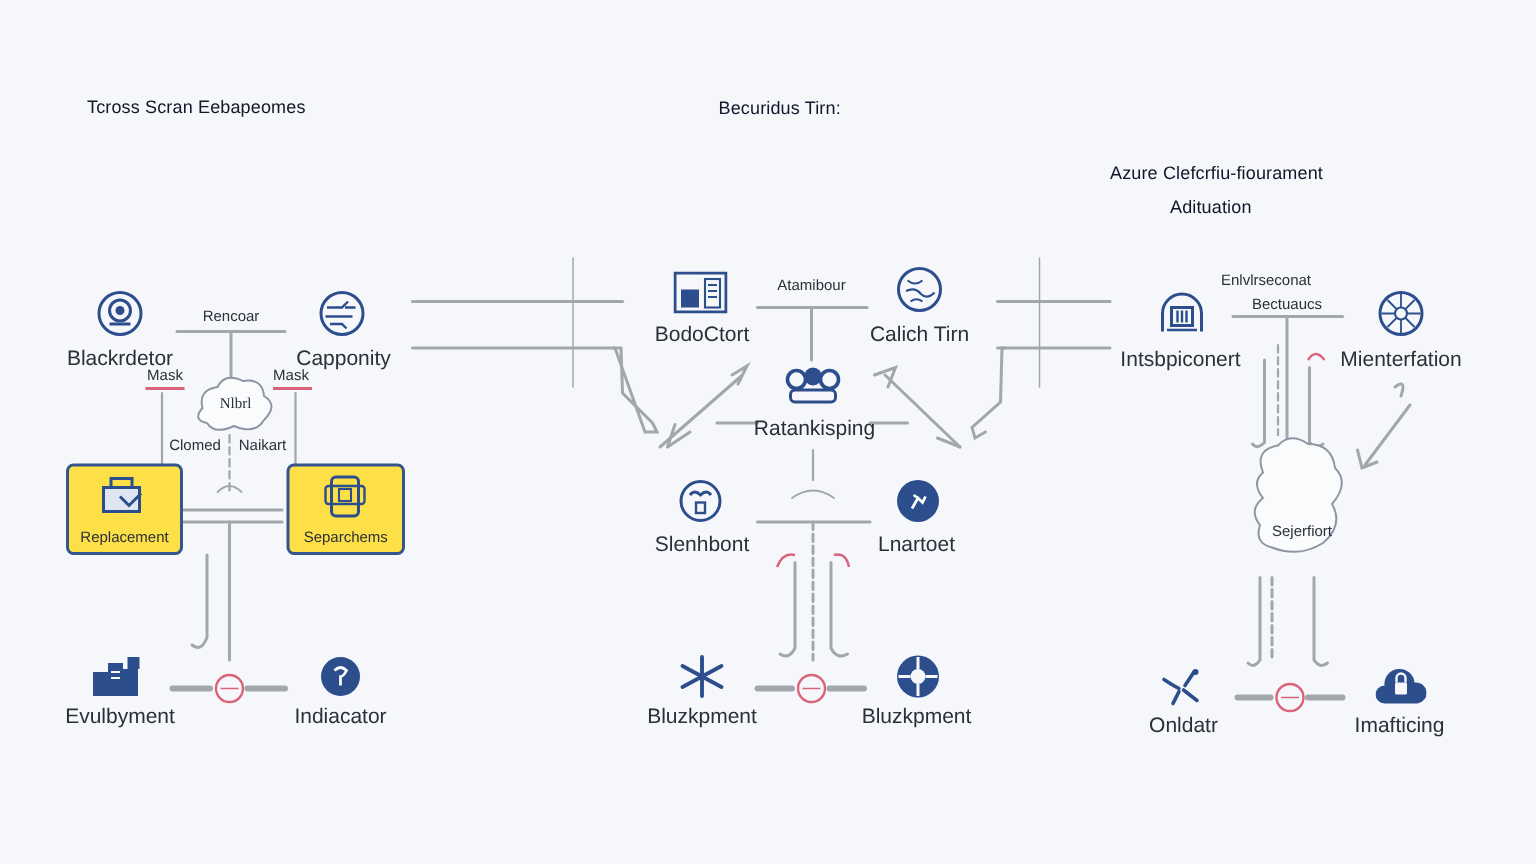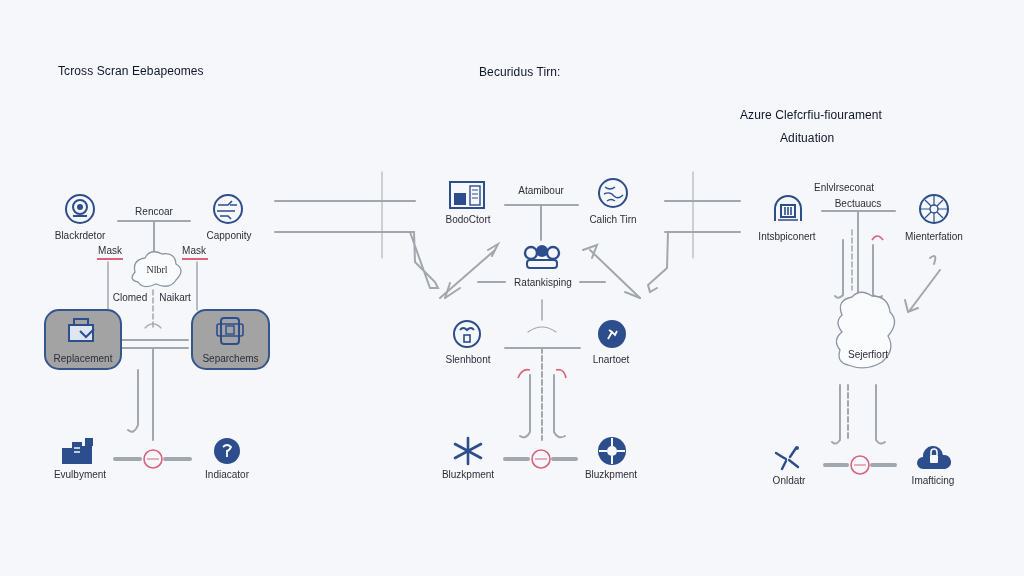--- a/index.html
+++ b/index.html
@@ -1,25 +1,25 @@
 <!DOCTYPE html>
 <html><head>
 <meta charset="utf-8">
 <style>
   html, body { margin:0; padding:0; }
   body { width:1024px; height:576px; background:#f4f6f9; overflow:hidden; position:relative;
          font-family:"Liberation Sans", sans-serif; color:#2a3245; }
   .canvas { position:absolute; left:0; top:0; width:1024px; height:576px; background:#f6f7fa; }
   svg.wires { position:absolute; left:0; top:0; width:1024px; height:576px; }
   .title { position:absolute; color:#0f172a; font-size:12px; letter-spacing:0.1px;text-align:right; }
-  .lbl { position:absolute; font-size:10px; color:#2b2f3a; white-space:nowrap; transform:translateX(-50%); }
+  .lbl { position:absolute; font-size:14px; color:#2b2f3a; white-space:nowrap; transform:translateX(-50%); }
   .lbl.small { font-size:10px;text-align:center; }
   .node { position:absolute; transform:translate(-50%,-50%); }
   .node svg { display:block; }
-  .boxnode { position:absolute; border:2px solid #34558e; border-radius:15px; background:#a3a3a3; }
+  .boxnode { position:absolute; border:2px solid #34558e; border-radius:5px; background:#fde047; }
   .boxnode .lbl { left:50%; bottom:4px; }
   .redline { position:absolute; height:1.5px; background:#d9637a; }
 </style>
 </head>
 <body>
 
 <div class="canvas">
 
 <svg class="wires" viewBox="0 0 1024 576">
   <g fill="none" stroke="#a2a7ae" stroke-width="2" stroke-linecap="round">

